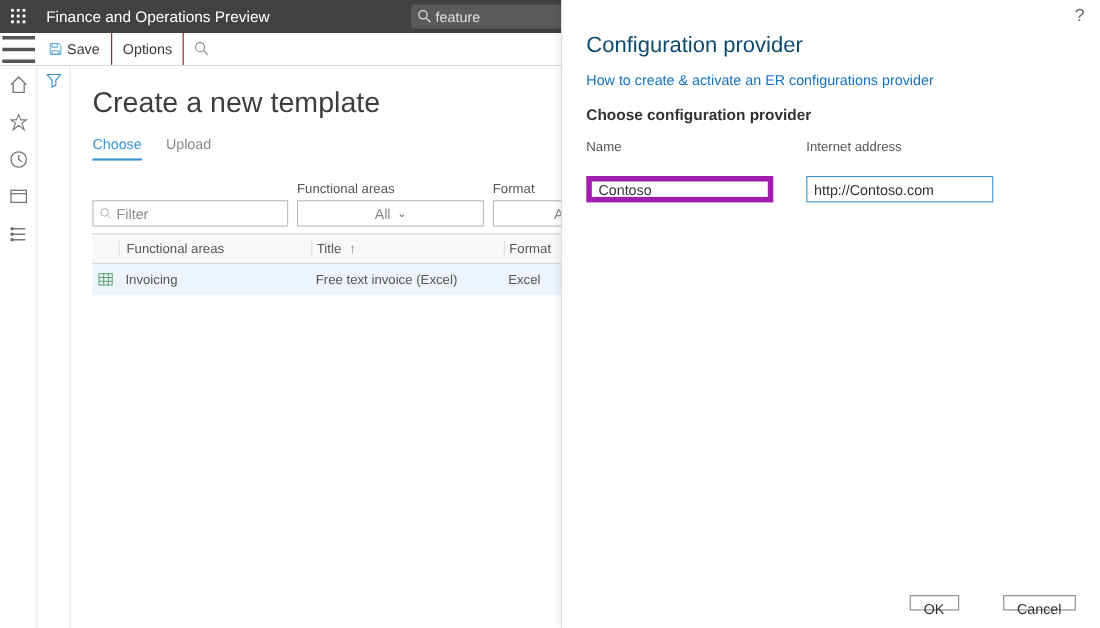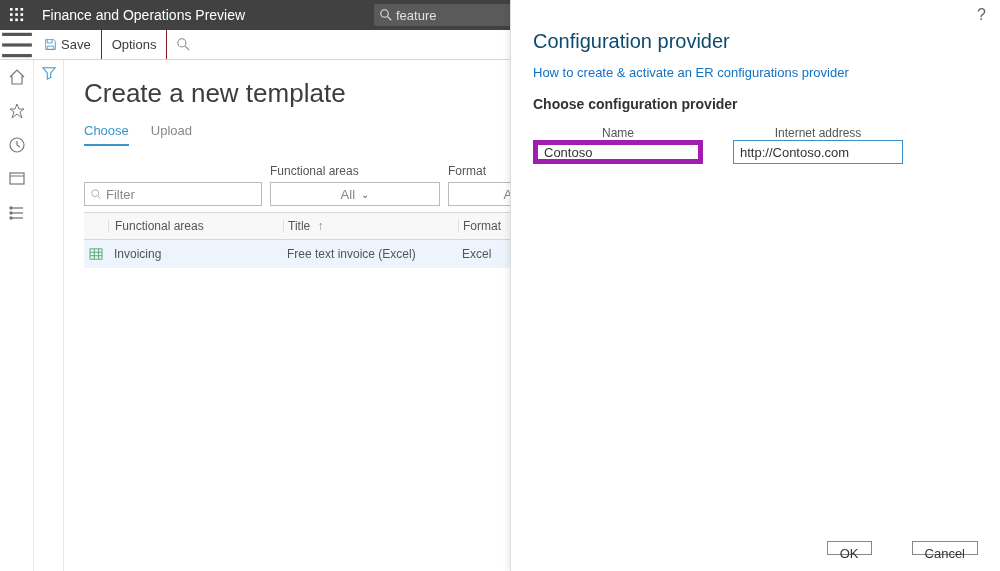--- a/index.html
+++ b/index.html
@@ -231,22 +231,21 @@
     display: flex;
     gap: 30px;
   }
   .field-group {
     display: flex;
     flex-direction: column;
   }
   .field-label {
     font-size: 12px;
     color: #555;
-    margin-bottom: 0;
-    text-align: center;
+    margin-bottom: 20px;
   }
   .field-input {
     width: 170px;
     height: 24px;
     border: 5px solid #a21caf;
     font-size: 13px;
     padding: 2px 6px;
     color: #333;
   }
   .field-input.focused {

